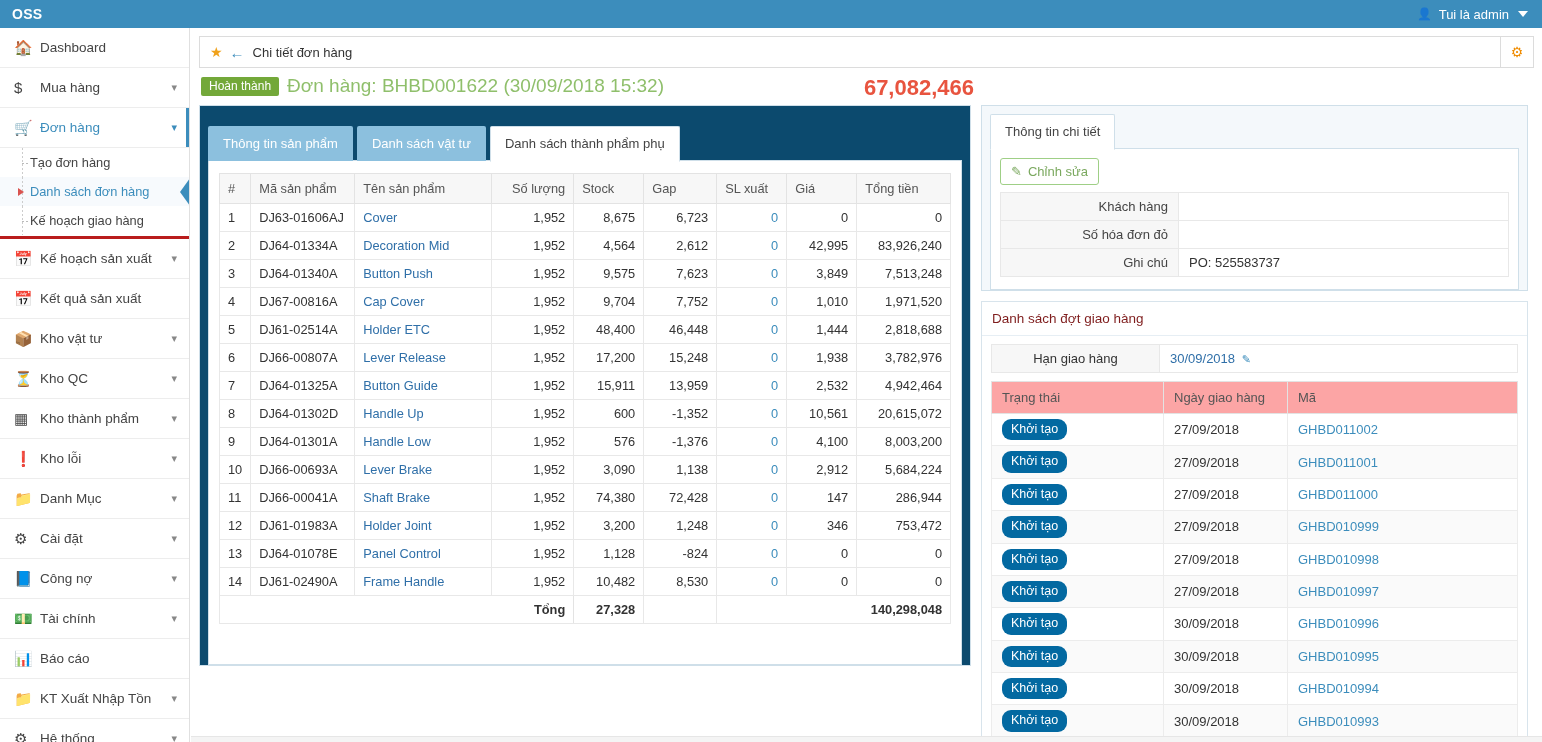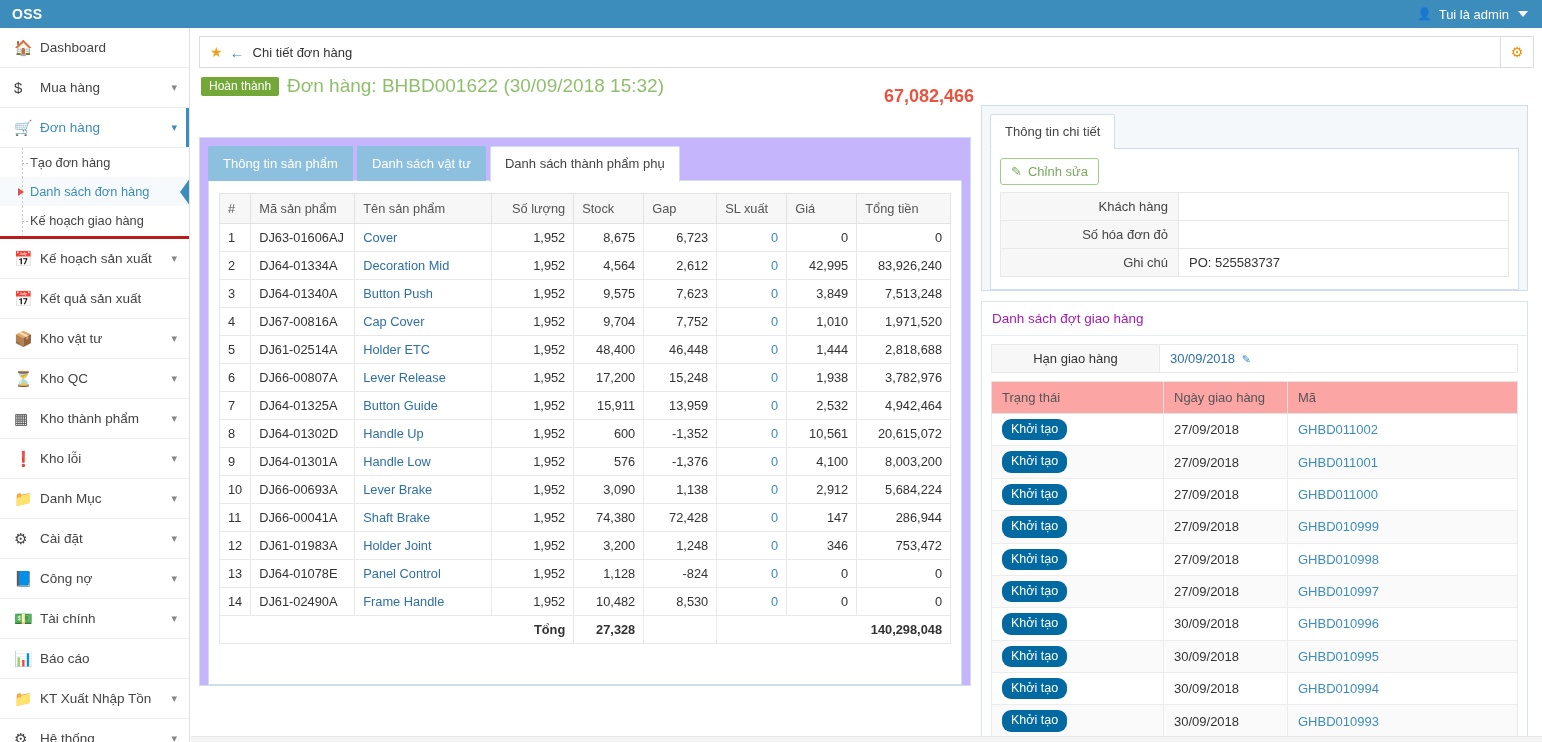--- a/index.html
+++ b/index.html
@@ -119,30 +119,30 @@
     display: flex; align-items: center; padding: 7px 4px 8px 2px;
     position: relative;
   }
   .badge-done {
     background: #73a839; color: #fff; font-size: 12px;
     padding: 3px 8px 4px; border-radius: 2px; margin-right: 8px;
     line-height: 1;
   }
   .order-title { color: #8fbf6b; font-size: 19px; font-weight: normal; }
   .order-amount {
-    position: absolute; right: 560px; top: 18px;
-    color: #e8543f; font-size: 18px; font-weight: bold;
+    position: absolute; right: 560px; top: 7px;
+    color: #e8543f; font-size: 22px; font-weight: bold;
   }
 
   .panes { display: flex; gap: 10px; }
   .left-pane { width: 772px; }
   .right-pane { width: 547px; }
 
   .tabbox {
-    border: 1px solid #cfdfe9; background: #c4b5fd; padding: 8px 8px 0 8px; margin-top: 32px;
+    border: 1px solid #cfdfe9; background: #0c4a6e; padding: 20px 8px 0 8px;
   }
   .tabstrip { display: flex; gap: 4px; }
   .tab {
     background: #8cc0de; color: #fff; font-size: 13px;
     padding: 9px 14px 10px; border: 1px solid transparent;
     border-bottom: none; border-radius: 2px 2px 0 0; cursor: pointer;
   }
   .tab.tab-active {
     background: #fff; color: #444;
     border: 1px solid #cfdfe9; border-bottom: 1px solid #fff;
@@ -199,21 +199,21 @@
   }
   table.kv { width: 100%; border-collapse: collapse; font-size: 13px; }
   table.kv td { border: 1px solid #e8e8e8; padding: 6px 10px; }
   table.kv td.k {
     background: #f7f7f7; width: 178px; text-align: right; color: #444;
   }
   table.kv td.v { color: #333; }
 
   .panel-box { border: 1px solid #d8e4ec; margin-top: 10px; background: #fff; }
   .panel-title {
-    padding: 9px 10px; font-size: 13.5px; color: #a21caf;
+    padding: 9px 10px; font-size: 13.5px; color: #7f1d1d;
     border-bottom: 1px solid #e6eef4;
   }
   .panel-body { padding: 8px 9px 9px; }
   .due-table { width: 100%; border-collapse: collapse; font-size: 13px; }
   .due-table td { border: 1px solid #e8e8e8; padding: 6px 10px; }
   .due-table td.k { background: #f7f7f7; width: 168px; text-align: center; }
   .due-table td.v { color: #2f6fa8; }
   .pen { color: #3c8dbc; font-size: 11px; margin-left: 3px; }
 
   table.ship { width: 100%; border-collapse: collapse; font-size: 13px; margin-top: 8px; }

